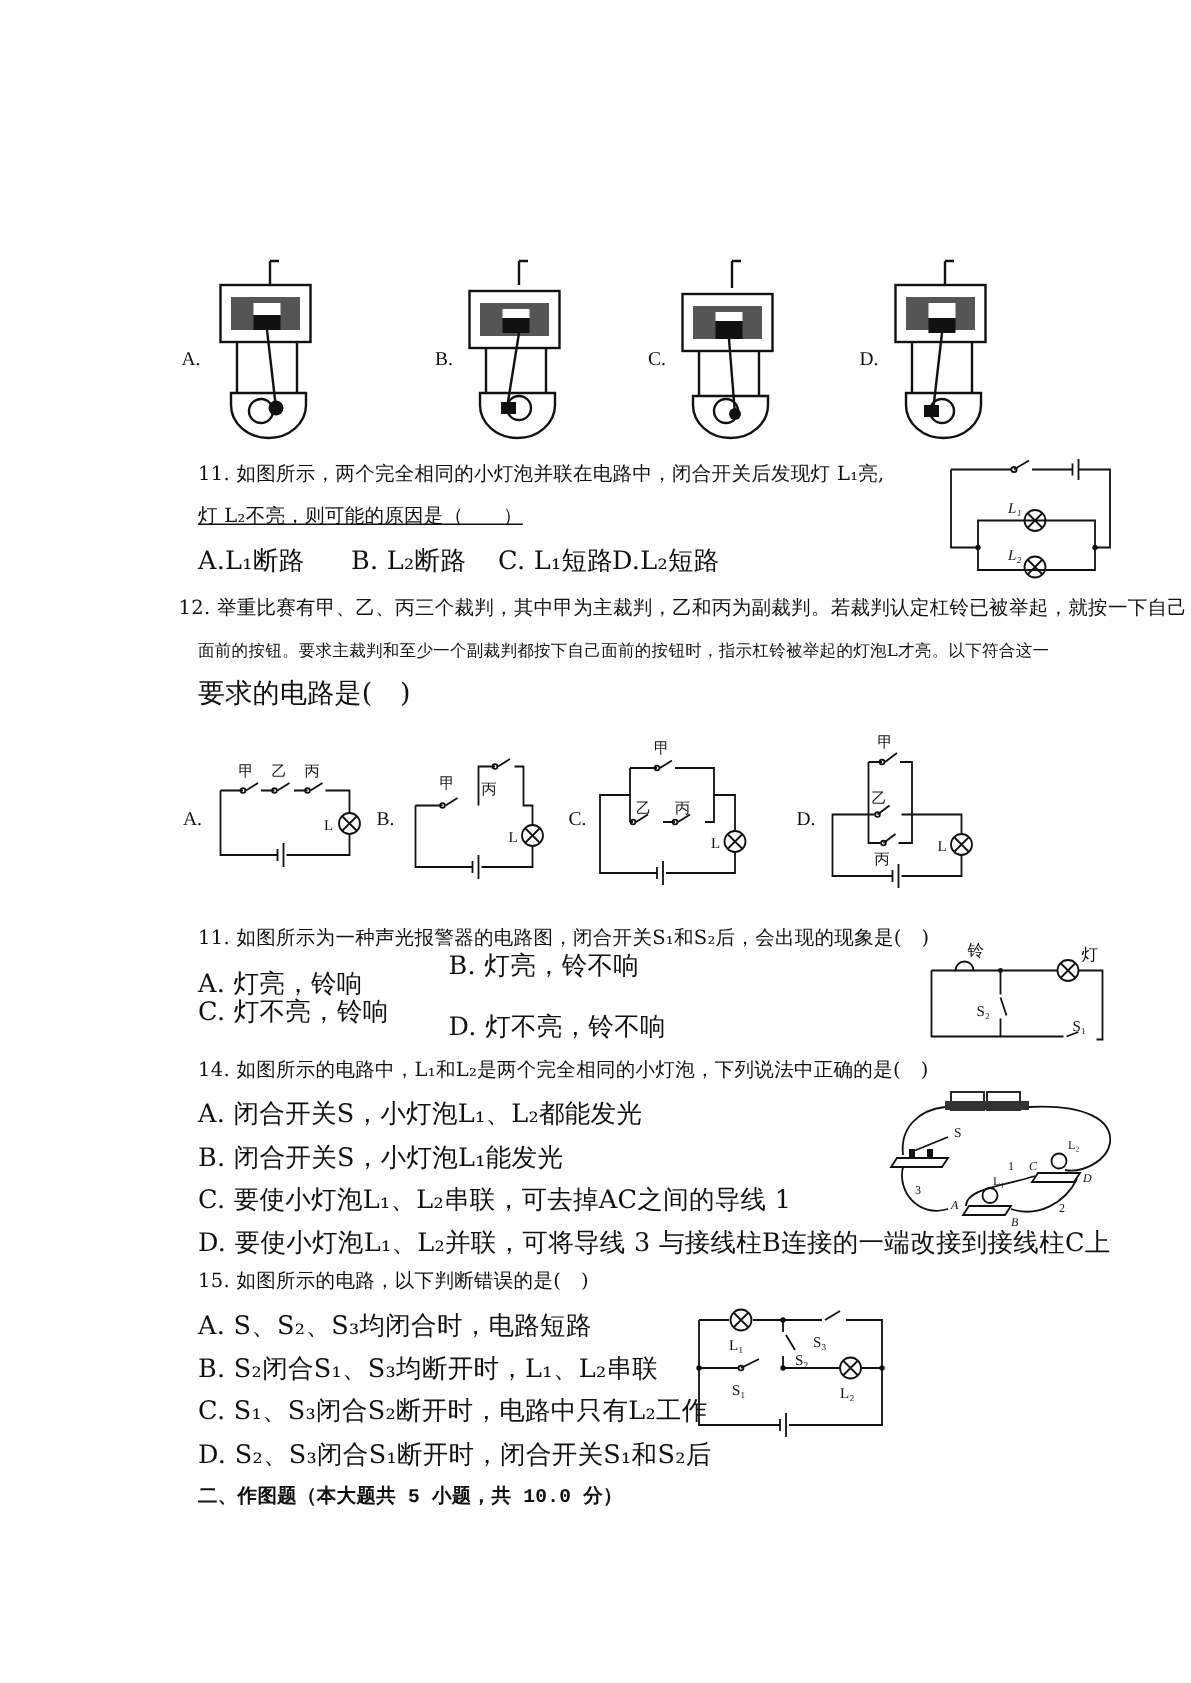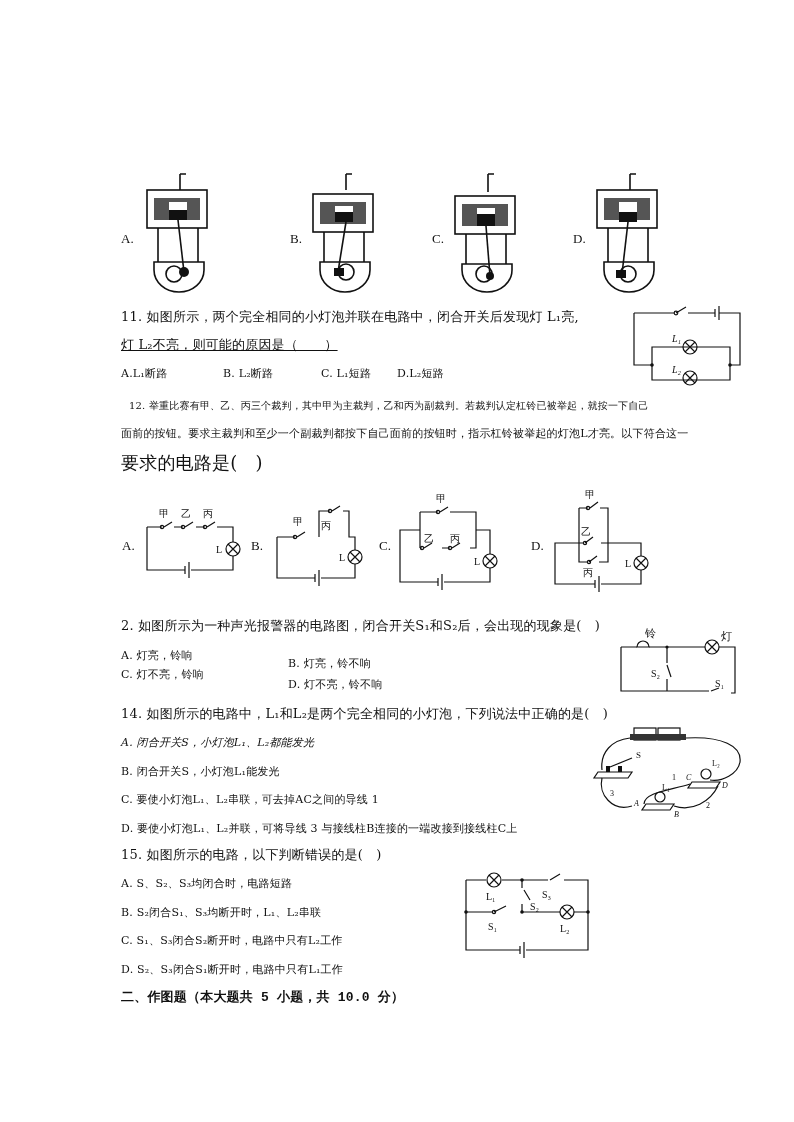--- a/index.html
+++ b/index.html
@@ -1,20 +1,20 @@
 <!DOCTYPE html>
 <html><head>
 <meta charset="utf-8">
 <style>
   html, body { margin: 0; padding: 0; background: #ffffff; }
   body { width: 794px; height: 1122px; position: relative; overflow: hidden;
          font-family: "DejaVu Serif", "Liberation Serif", serif; color: #111; }
   .abs { position: absolute; }
-  .txt { font-size: 13px; line-height: 16px; white-space: nowrap; letter-spacing: 0.2px; }
-  .opt { font-size: 11px; }
+  .txt { font-size: 13px; line-height: 16px; white-space: nowrap; letter-spacing: 0.2px; margin-left: 11px; }
+  .opt { font-size: 17px; }
   .label { font-family: "Liberation Serif", serif; font-size: 13px; }
   svg { position: absolute; overflow: visible; }
   svg text { font-family: "Liberation Serif", "DejaVu Serif", serif; fill: #111; }
   .w { stroke: #111; stroke-width: 1.6; fill: none; }
   .wt { stroke: #111; stroke-width: 1.2; fill: none; }
   .dot { fill: #111; }
 </style>
 </head>
 <body>
 
@@ -96,21 +96,21 @@
     <g>
         <circle cx="60" cy="73" r="7" fill="#fff" class="wt"></circle>
         <path d="M55 68 l10 10 M65 68 l-10 10" class="wt"></path>
       </g>
     <text x="42" y="37" font-size="10" font-style="italic">L₁</text>
     <text x="42" y="68" font-size="10" font-style="italic">L₂</text>
   </svg>
 </div>
 
 <div>
-  <div class="abs txt" style="left:129px;top:398px;font-size:10px;">12. 举重比赛有甲、乙、丙三个裁判，其中甲为主裁判，乙和丙为副裁判。若裁判认定杠铃已被举起，就按一下自己</div>
+  <div class="abs txt" style="left:108px;top:398px;font-size:13px;">12. 举重比赛有甲、乙、丙三个裁判，其中甲为主裁判，乙和丙为副裁判。若裁判认定杠铃已被举起，就按一下自己</div>
   <div class="abs txt" style="left:121px;top:426px;font-size:11px;">面前的按钮。要求主裁判和至少一个副裁判都按下自己面前的按钮时，指示杠铃被举起的灯泡L才亮。以下符合这一</div>
   <div class="abs txt" style="left:121px;top:455px;font-size:18px;">要求的电路是(　)</div>
 
   <span class="abs label" style="left:122px;top:538px;">A.</span>
   <span class="abs label" style="left:251px;top:538px;">B.</span>
   <span class="abs label" style="left:379px;top:538px;">C.</span>
   <span class="abs label" style="left:531px;top:538px;">D.</span>
 
   <svg style="left:145px;top:505px;" width="95" height="75" viewBox="0 0 95 75">
     <path d="M2 22 H17 M27 17 L19 22 M29 22 H38 M48 17 L40 22 M51 22 H60 M70 17 L62 22 M72 22 H88 V37" class="wt"></path>
@@ -163,23 +163,23 @@
     <circle cx="88" cy="77" r="7" fill="#fff" class="wt"></circle>
       <path d="M83 72 l10 10 M93 72 l-10 10" class="wt"></path>
     <text x="32" y="12" font-size="10">甲</text>
     <text x="28" y="49" font-size="10">乙</text>
     <text x="30" y="90" font-size="10">丙</text>
     <text x="72" y="81" font-size="10">L</text>
   </svg>
 </div>
 
 <div>
-  <div class="abs txt" style="left:121px;top:618px;">2. 如图所示为一种声光报警器的电路图，闭合开关S₁和S₂后，会出现的现象是(　)</div>
+  <div class="abs txt" style="left:121px;top:618px;">11. 如图所示为一种声光报警器的电路图，闭合开关S₁和S₂后，会出现的现象是(　)</div>
   <div class="abs txt opt" style="left:121px;top:648px;">A. 灯亮，铃响</div>
-  <div class="abs txt opt" style="left:288px;top:656px;text-align:right;">B. 灯亮，铃不响</div>
+  <div class="abs txt opt" style="left:288px;top:636px;text-align:right;">B. 灯亮，铃不响</div>
   <div class="abs txt opt" style="left:121px;top:667px;">C. 灯不亮，铃响</div>
   <div class="abs txt opt" style="left:288px;top:677px;">D. 灯不亮，铃不响</div>
 
   <svg style="left:615px;top:625px;" width="130" height="70" viewBox="0 0 130 70">
     <path d="M6 22 H22 M34 22 H90 M104 22 H120 V68 H116" class="wt"></path>
     <path d="M22 22 a6 6 0 0 1 12 0 Z" fill="#fff" class="wt"></path>
     <g>
         <circle cx="97" cy="22" r="7" fill="#fff" class="wt"></circle>
         <path d="M92 17 l10 10 M102 17 l-10 10" class="wt"></path>
       </g>
@@ -187,21 +187,21 @@
     <circle cx="52" cy="22" r="1.6" class="dot"></circle>
     <text x="30" y="12" font-size="11">铃</text>
     <text x="106" y="15" font-size="11">灯</text>
     <text x="36" y="52" font-size="10">S₂</text>
     <text x="100" y="62" font-size="10">S₁</text>
   </svg>
 </div>
 
 <div>
   <div class="abs txt" style="left:121px;top:706px;">14. 如图所示的电路中，L₁和L₂是两个完全相同的小灯泡，下列说法中正确的是(　)</div>
-  <div class="abs txt opt" style="left:121px;top:735px;font-style:italic;">A. 闭合开关S，小灯泡L₁、L₂都能发光</div>
+  <div class="abs txt opt" style="left:121px;top:735px;">A. 闭合开关S，小灯泡L₁、L₂都能发光</div>
   <div class="abs txt opt" style="left:121px;top:764px;">B. 闭合开关S，小灯泡L₁能发光</div>
   <div class="abs txt opt" style="left:121px;top:792px;">C. 要使小灯泡L₁、L₂串联，可去掉AC之间的导线 1</div>
   <div class="abs txt opt" style="left:121px;top:821px;">D. 要使小灯泡L₁、L₂并联，可将导线 3 与接线柱B连接的一端改接到接线柱C上</div>
 
   <svg style="left:592px;top:722px;" width="160" height="100" viewBox="0 0 160 100">
     <g>
       <rect x="42" y="6" width="22" height="12" fill="#fff" class="wt"></rect>
       <rect x="66" y="6" width="22" height="12" fill="#fff" class="wt"></rect>
       <rect x="38" y="12" width="56" height="6" fill="#333"></rect>
     </g>
@@ -235,21 +235,21 @@
     <text x="114" y="86" font-size="8">2</text>
     <text x="18" y="74" font-size="8">3</text>
   </svg>
 </div>
 
 <div>
   <div class="abs txt" style="left:121px;top:847px;">15. 如图所示的电路，以下判断错误的是(　)</div>
   <div class="abs txt opt" style="left:121px;top:876px;">A. S、S₂、S₃均闭合时，电路短路</div>
   <div class="abs txt opt" style="left:121px;top:905px;">B. S₂闭合S₁、S₃均断开时，L₁、L₂串联</div>
   <div class="abs txt opt" style="left:121px;top:933px;">C. S₁、S₃闭合S₂断开时，电路中只有L₂工作</div>
-  <div class="abs txt opt" style="left:121px;top:962px;">D. S₂、S₃闭合S₁断开时，电路中只有L₁工作</div>
+  <div class="abs txt opt" style="left:121px;top:962px;">D. S₂、S₃闭合S₁断开时，闭合开关S₁和S₂后</div>
 
   <svg style="left:460px;top:870px;" width="140" height="85" viewBox="0 0 140 85">
     <path d="M6 10 H26 M42 10 H88 M100 4 L90 10 M104 10 H128 V42 H114 M100 42 H62 M46 36 L34 42 M32 42 H6 V10" class="wt"></path>
     <circle cx="34" cy="10" r="7" fill="#fff" class="wt"></circle>
       <path d="M29 5 l10 10 M39 5 l-10 10" class="wt"></path>
     <circle cx="107" cy="42" r="7" fill="#fff" class="wt"></circle>
       <path d="M102 37 l10 10 M112 37 l-10 10" class="wt"></path>
     <path d="M62 10 V18 M64 20 L70 30 M62 34 V42" class="wt"></path>
     <circle cx="62" cy="10" r="1.8" class="dot"></circle>
       <circle cx="62" cy="42" r="1.8" class="dot"></circle>

